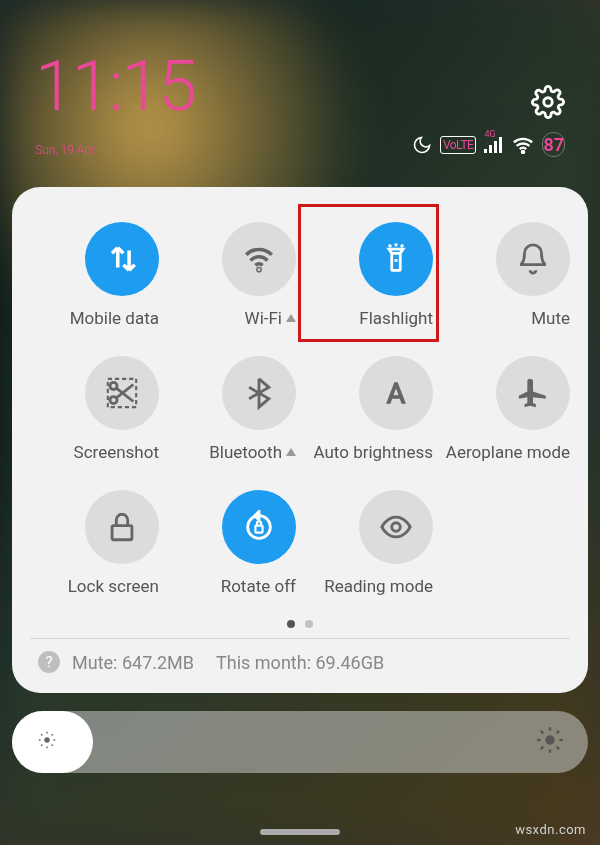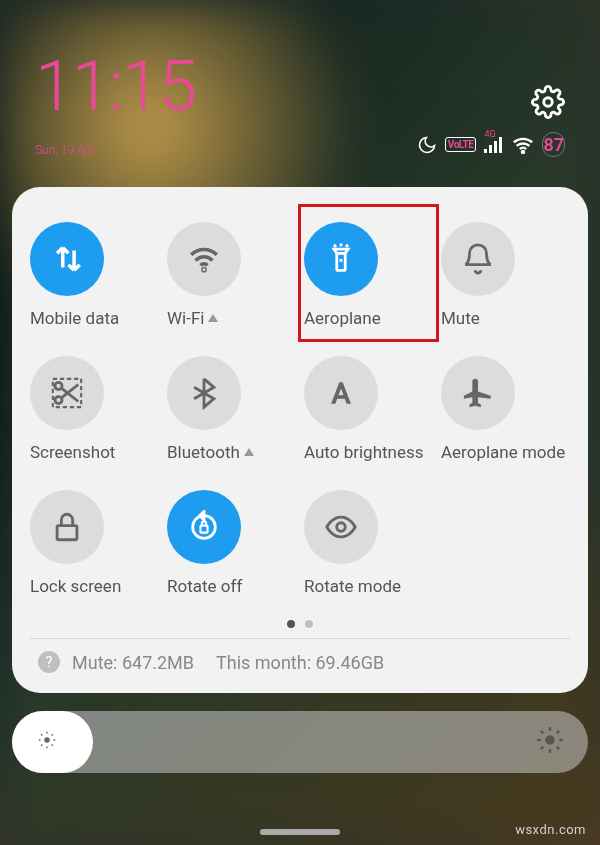--- a/index.html
+++ b/index.html
@@ -18,21 +18,21 @@
     .date { font-size:12px; font-weight:300; }
     .gear { position:absolute; top:85px; right:35px; }
     .indicators { display:flex; align-items:center; gap:8px; }
     .ind { display:inline-flex; align-items:center; justify-content:center; }
     .batt { border:1px solid #737373; border-radius:11px; padding:1px 0; font-size:18px; font-weight:600; }
     .panel {
       position:relative; margin:15px 12px 0; background:#f2f2f2; border-radius:28px;
       padding:35px 18px 20px;
     }
     .grid { display:grid; grid-template-columns:repeat(4,1fr); gap:28px 8px; }
-    .tile { display:flex; flex-direction:column; align-items:flex-start; gap:12px; position:relative; }
+    .tile { display:flex; flex-direction:column; align-items:flex-end; gap:12px; position:relative; }
     .circle { width:74px; height:74px; border-radius:50%; background:#dcdcdc;
       display:flex; align-items:center; justify-content:center; }
     .circle.on { background:#1e9cf0; }
     .tile-label { font-size:17px; color:#555; white-space:nowrap; display:flex; align-items:center; gap:4px;}
     .tri { display:inline-block; width:0; height:0; border-left:5px solid transparent; border-right:5px solid transparent; border-bottom:8px solid #999;}
     .highlight { position:absolute; border:3px solid #d01818; pointer-events:none; }
     .pager { display:flex; gap:10px; justify-content:center; margin:24px 0 10px; }
     .dot { width:8px; height:8px; border-radius:50%; background:#c0c0c0; }
     .dot.active{ background:#555; }
     .divider { height:1px; background:#d8d8d8; margin-bottom:12px;}
@@ -63,21 +63,21 @@
     </svg>
   </div>
   <div class="row2">
     <div class="date">Sun, 19 Apr</div>
     <div class="indicators">
       <span class="ind">
         <svg width="20" height="20" viewBox="0 0 24 24" fill="none" stroke="#fff" stroke-width="2">
             <path d="M21 12.8A9 9 0 1 1 11.2 3a7 7 0 0 0 9.8 9.8z"></path>
           </svg>
       </span>
-      <span class="ind" style="border:1.5px solid #fff;border-radius:3px;font-size:10px;padding:1px 2px;font-weight:700;letter-spacing:-.5px">VoLTE</span>
+      <span class="ind" style="border:1.5px solid #fff;border-radius:3px;font-size:12px;padding:1px 2px;font-weight:400;letter-spacing:-.5px">VoLTE</span>
       <span class="ind" style="position:relative">
         <span style="font-size:9px;position:absolute;top:-8px;left:0">4G</span>
         <svg width="20" height="16" viewBox="0 0 20 16">
             <rect x="0" y="12" width="3" height="4" fill="#fff"></rect>
             <rect x="5" y="8" width="3" height="8" fill="#fff"></rect>
             <rect x="10" y="4" width="3" height="12" fill="#fff"></rect>
             <rect x="15" y="0" width="3" height="16" fill="#fff"></rect>
           </svg>
       </span>
       <span class="ind">
@@ -110,21 +110,21 @@
           </svg>
         </div>
         <div class="tile-label">Wi-Fi<span class="tri"></span></div>
       </div>
       <div class="tile">
         <div class="circle on">
           <svg width="34" height="34" viewBox="0 0 24 24" stroke="#fff" fill="none">
             <use href="#i-flashlight"></use>
           </svg>
         </div>
-        <div class="tile-label">Aeroplane</div>
+        <div class="tile-label">Flashlight</div>
         <div class="highlight" style="inset: -18px -6px -14px;"></div>
       </div>
       <div class="tile">
         <div class="circle">
           <svg width="34" height="34" viewBox="0 0 24 24" stroke="#666" fill="none">
             <use href="#i-bell"></use>
           </svg>
         </div>
         <div class="tile-label">Mute</div>
       </div>
@@ -175,21 +175,21 @@
           </svg>
         </div>
         <div class="tile-label">Rotate off</div>
       </div>
       <div class="tile">
         <div class="circle">
           <svg width="34" height="34" viewBox="0 0 24 24" stroke="#666" fill="none">
             <use href="#i-eye"></use>
           </svg>
         </div>
-        <div class="tile-label">Rotate mode</div>
+        <div class="tile-label">Reading mode</div>
       </div>
     </div>
   <div class="pager">
     <span class="dot active"></span>
     <span class="dot"></span>
   </div>
   <div class="divider"></div>
   <div class="data-usage">
     <span class="info-circle">?</span>
     <span><span>Mute:</span> <span>647.2MB</span></span>

